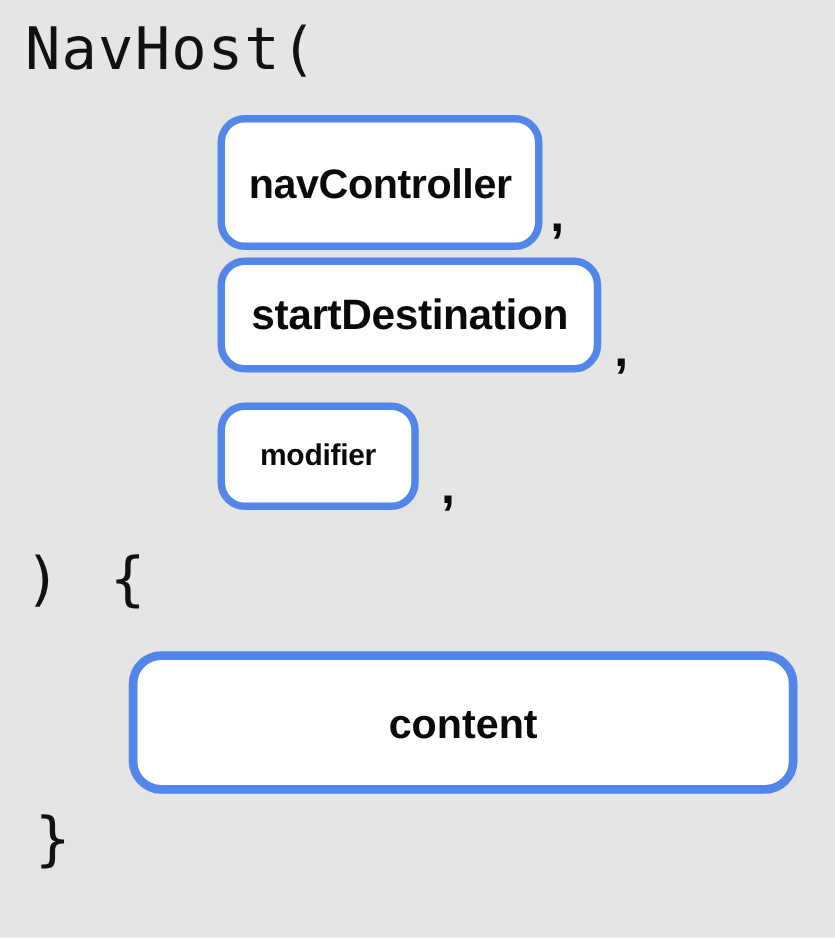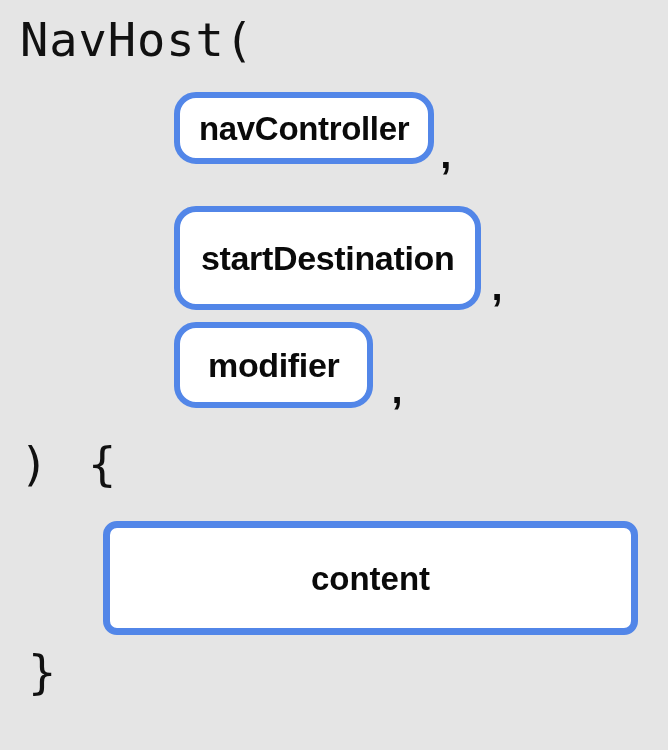--- a/index.html
+++ b/index.html
@@ -50,33 +50,33 @@
     border: 6px solid #5286e8;
     border-radius: 22px;
     font-family: "Liberation Sans", "DejaVu Sans", sans-serif;
     font-weight: 700;
     color: #0a0a0a;
     letter-spacing: -0.01em;
     line-height: 1;
   }
 
   .pill-nav {
-    height: 72px;
+    height: 108px;
     padding: 0 19px;
     font-size: 33px;
   }
   .pill-start {
-    height: 104px;
+    height: 92px;
     padding: 0 21px;
     font-size: 34px;
   }
   .pill-mod {
     height: 86px;
     padding: 0 28px;
-    font-size: 34px;
+    font-size: 24px;
   }
 
   .comma {
     font-family: "Liberation Sans", "DejaVu Sans", sans-serif;
     font-weight: 700;
     font-size: 40px;
     color: #0a0a0a;
     line-height: 1;
     position: relative;
   }
@@ -90,21 +90,21 @@
     left: 103px;
     top: 521px;
     width: 535px;
     height: 114px;
     box-sizing: border-box;
     display: flex;
     align-items: center;
     justify-content: center;
     background: #ffffff;
     border: 7px solid #5286e8;
-    border-radius: 14px;
+    border-radius: 26px;
     font-family: "Liberation Sans", "DejaVu Sans", sans-serif;
     font-weight: 700;
     font-size: 33px;
     color: #0a0a0a;
     line-height: 1;
   }
 </style>
 </head>
 <body>
 

